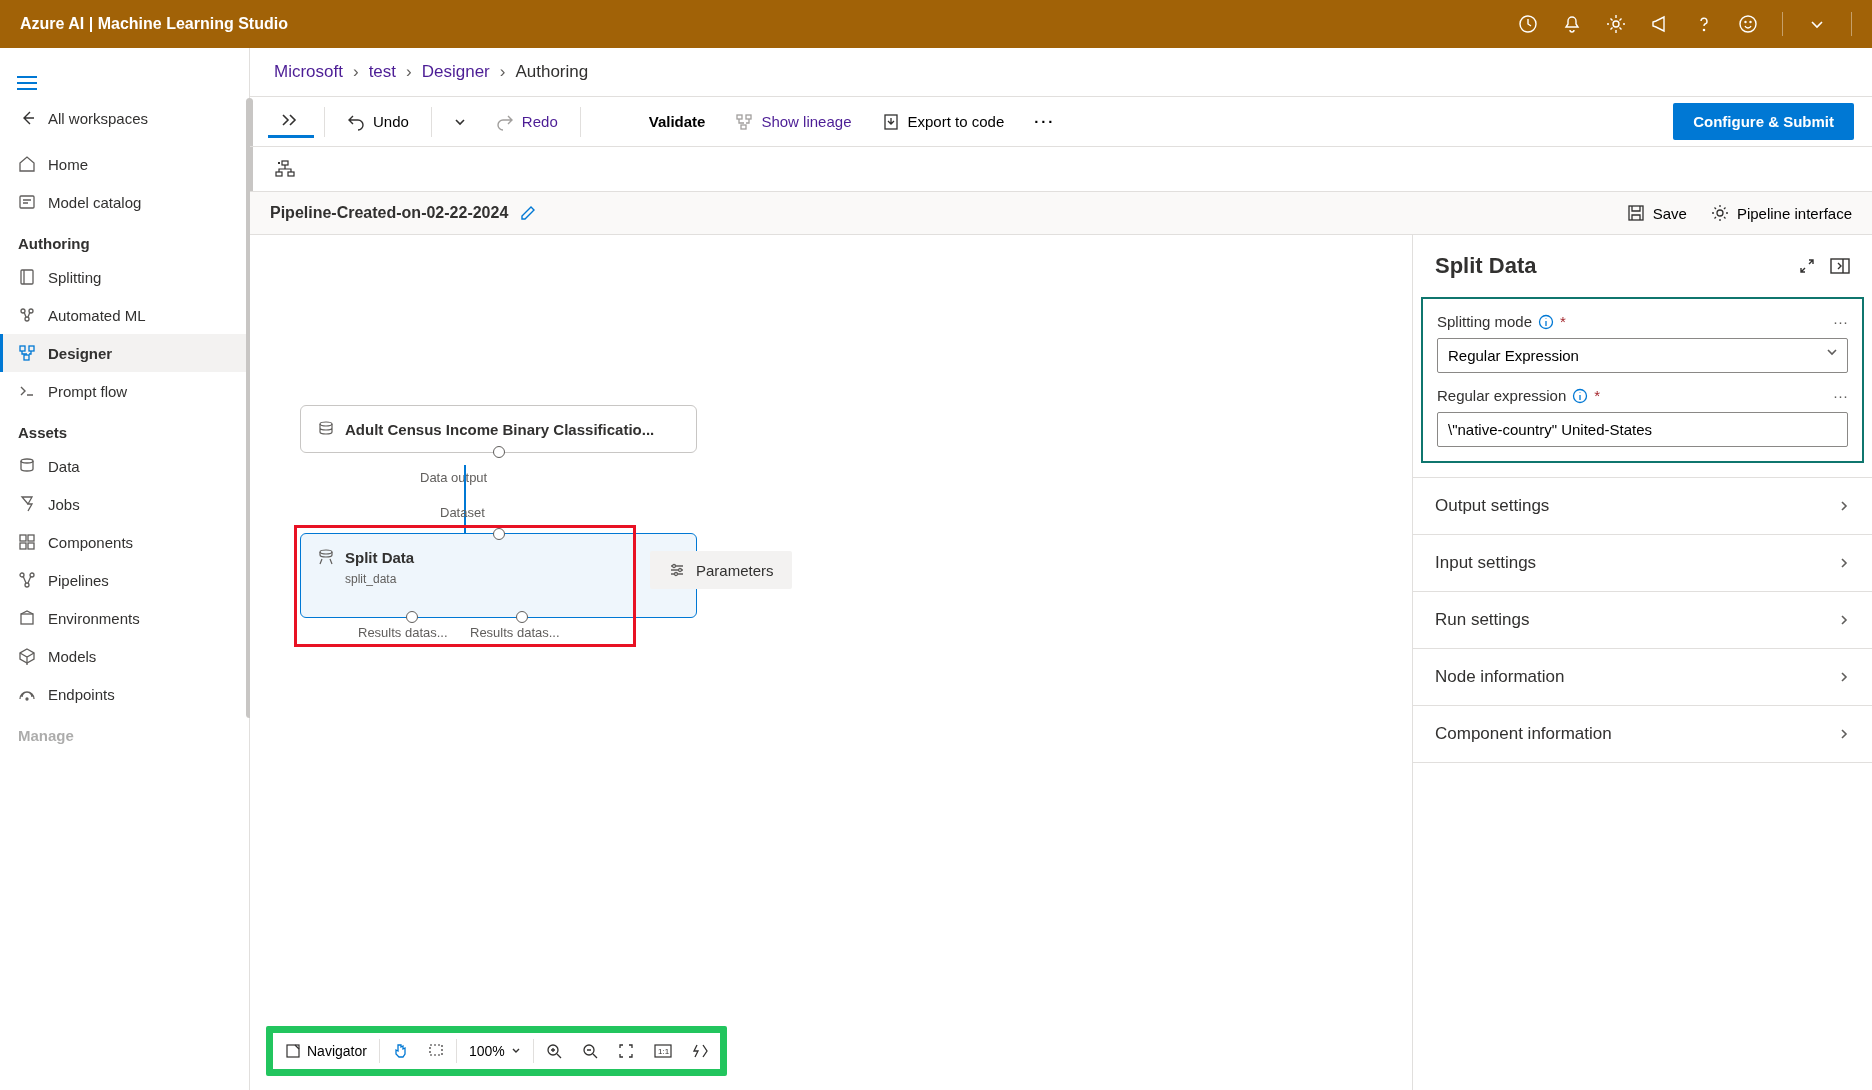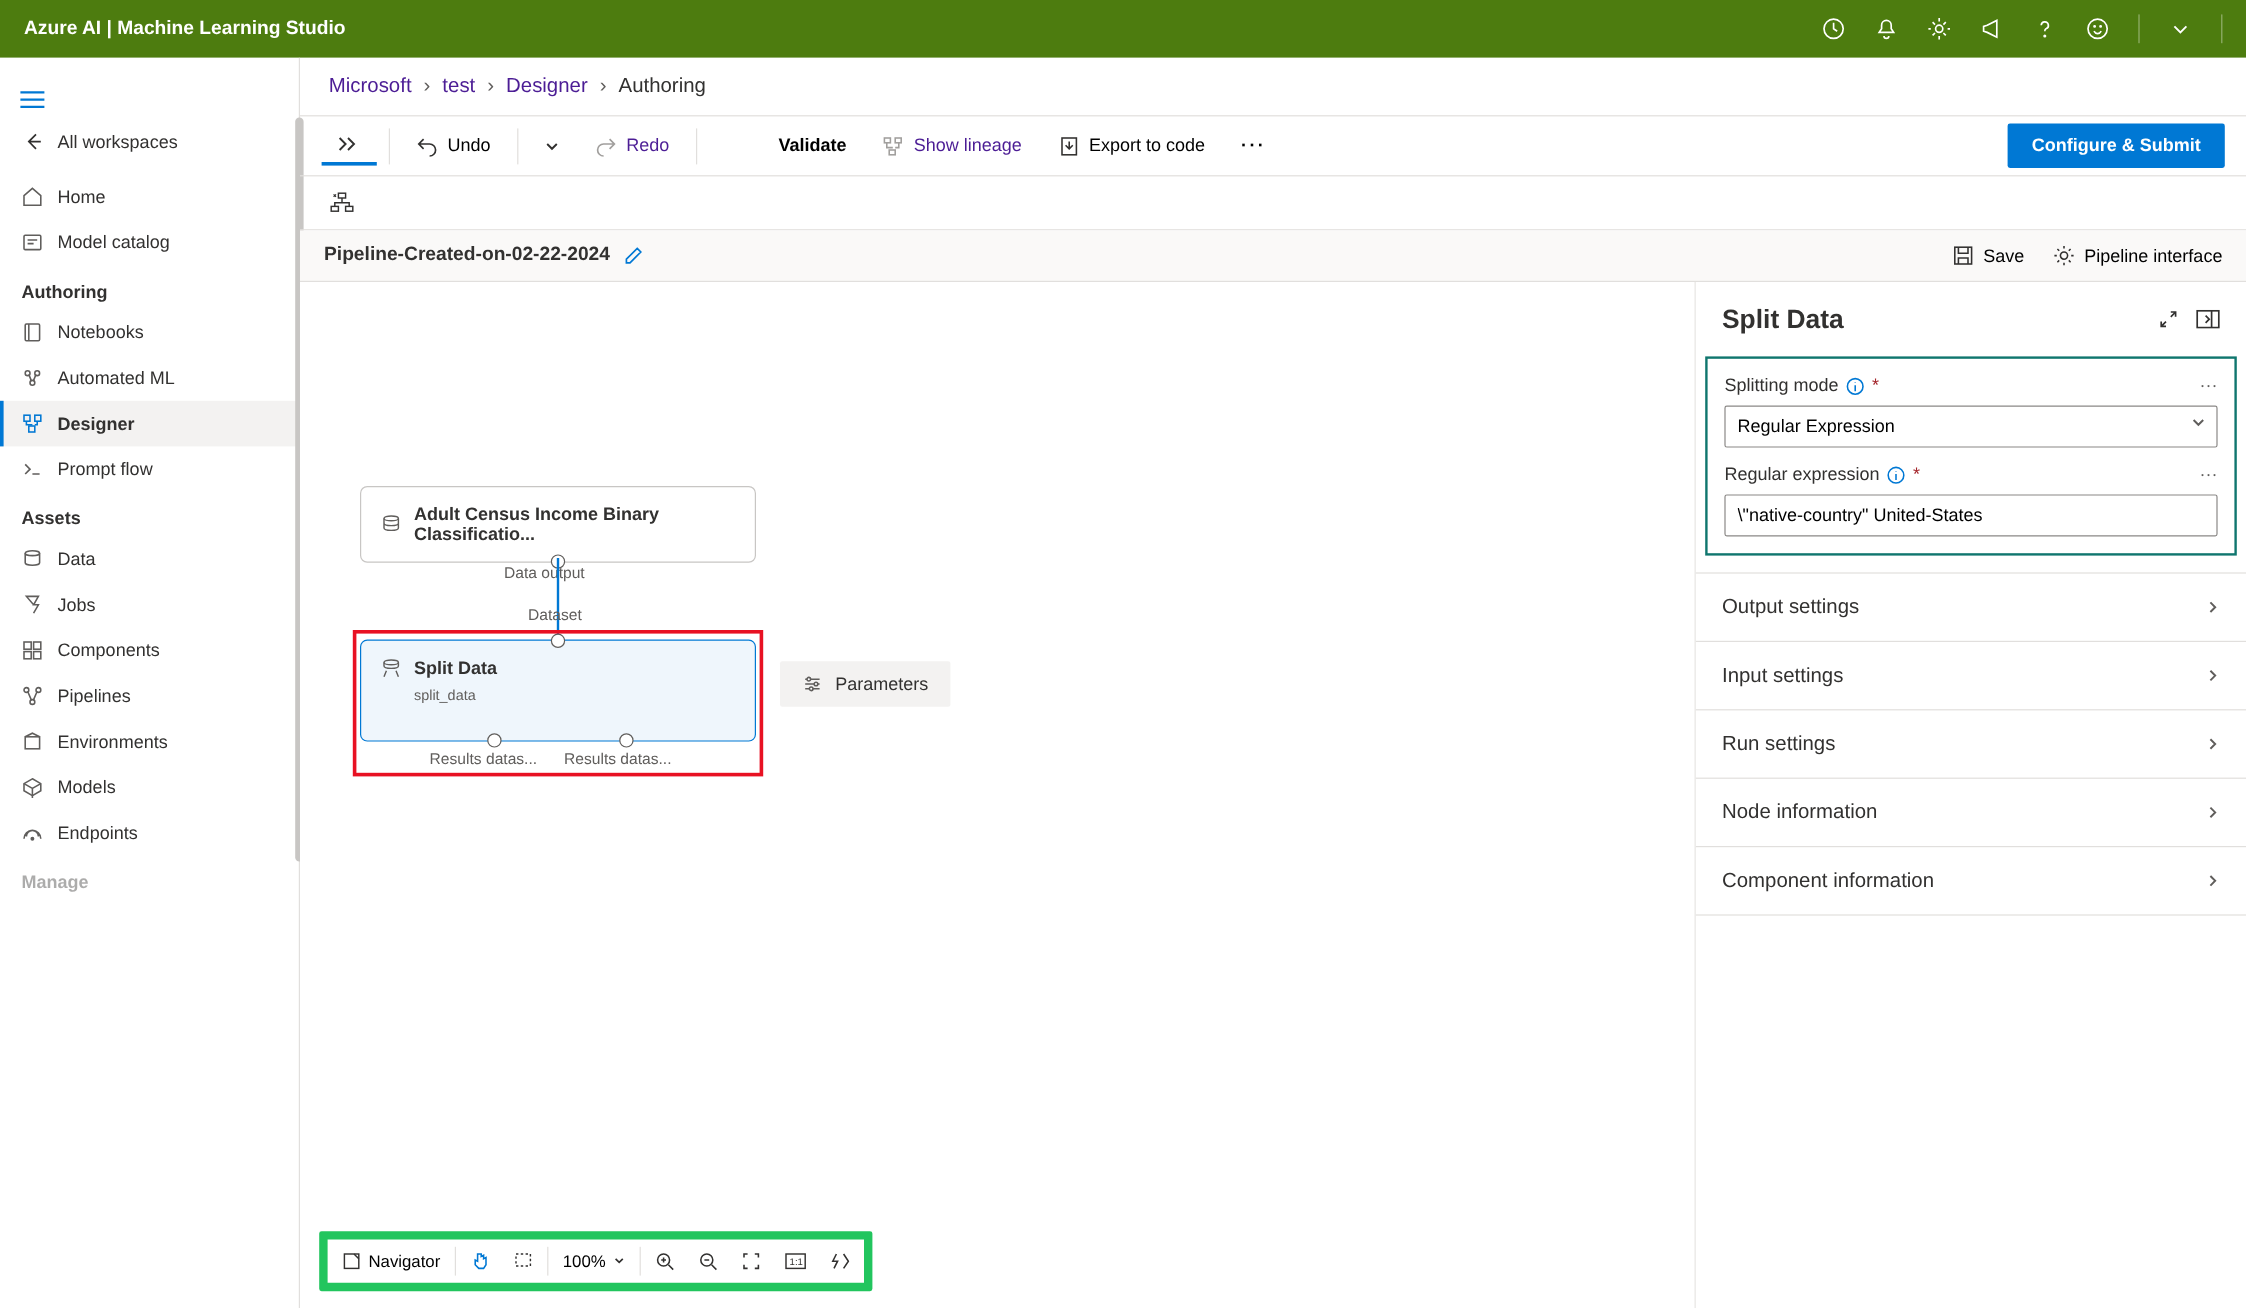--- a/index.html
+++ b/index.html
@@ -1,20 +1,20 @@
 <!DOCTYPE html>
 <html><head>
 <meta charset="utf-8">
 <style>
 * { box-sizing: border-box; margin: 0; padding: 0; }
 body { font-family: "Segoe UI", Arial, sans-serif; font-size: 14px; color: #323130; background: #fff; overflow: hidden; }
 .app { display: flex; flex-direction: column; height: 1090px; width: 1872px; }
 
 
-.topbar { background: #4d7c0f; color: #fff; height: 48px; display: flex; align-items: center; padding: 0 20px; justify-content: space-between; }
+.topbar { background: #a16207; color: #fff; height: 48px; display: flex; align-items: center; padding: 0 20px; justify-content: space-between; }
 .topbar .title { font-size: 16px; font-weight: 600; }
 .topbar .actions { display: flex; gap: 24px; align-items: center; }
 .topbar .actions .ico { width: 20px; height: 20px; display:flex; align-items:center; justify-content:center; cursor:pointer; }
 .topbar .divider { width:1px; height:24px; background: rgba(255,255,255,.4); }
 
 
 .body { flex:1; display:flex; overflow:hidden; }
 
 
 .sidebar { width: 250px; border-right:1px solid #e1dfdd; display:flex; flex-direction:column; padding-top:19px; position:relative; }
@@ -51,21 +51,21 @@
 .titlebar { display:flex; align-items:center; padding: 12px 20px; border-bottom:1px solid #e1dfdd; gap:12px; background:#faf9f8; }
 .titlebar .pname { font-size:16px; font-weight:600; }
 .titlebar .right { margin-left:auto; display:flex; gap:24px; align-items:center; }
 .titlebar .rbtn { display:flex; align-items:center; gap:8px; cursor:pointer; font-size:15px; background:none; border:none; }
 
 
 .workarea { flex:1; display:flex; overflow:hidden; }
 .canvas { flex:1; position:relative; background:#fff; }
 
 
-.node { position:absolute; border:1px solid #c8c6c4; border-radius:6px; background:#fff; width:330px; }
+.node { position:absolute; border:1px solid #c8c6c4; border-radius:6px; background:#fff; width:397px; }
 .node .nhead { display:flex; align-items:center; gap:10px; padding:14px 16px; font-size:15px; font-weight:600; }
 .node .nsub { padding: 0 16px 14px 44px; font-size:12px; color:#605e5c; margin-top:-8px; }
 .node.selected { background:#eff6fc; border-color:#0078d4; }
 .node .port { position:absolute; width:12px; height:12px; border:1px solid #605e5c; background:#fff; border-radius:50%; left:50%; transform:translateX(-50%); }
 .node .port.bottom { bottom:-6px; }
 .node .port.top { top:-6px; }
 .node .port2 { position:absolute; width:12px; height:12px; border:1px solid #605e5c; background:#fff; border-radius:50%; bottom:-6px; }
 .portlabel { position:absolute; font-size:13px; color:#605e5c; white-space:nowrap; }
 
 .params-chip { position:absolute; background:#f3f2f1; padding:10px 18px; display:flex; align-items:center; gap:10px; font-size:15px; border-radius:2px; }
@@ -184,21 +184,21 @@
       </div>
 
       <div class="section-head">Authoring</div>
       <div class="nav-item">
         <span class="ico">
             <svg width="18" height="18" fill="none" stroke="#605e5c" stroke-width="1.3">
               <rect x="3" y="2" width="12" height="14" rx="1"></rect>
               <path d="M6 2v14"></path>
             </svg>
           </span>
-        <span>Notebooks</span>
+        <span>Splitting</span>
       </div>
       <div class="nav-item">
         <span class="ico">
             <svg width="18" height="18" fill="none" stroke="#605e5c" stroke-width="1.3">
               <circle cx="5" cy="5" r="2"></circle>
               <circle cx="13" cy="5" r="2"></circle>
               <circle cx="9" cy="13" r="2"></circle>
               <path d="M6 6l2 5M12 6l-2 5"></path>
             </svg>
           </span>

